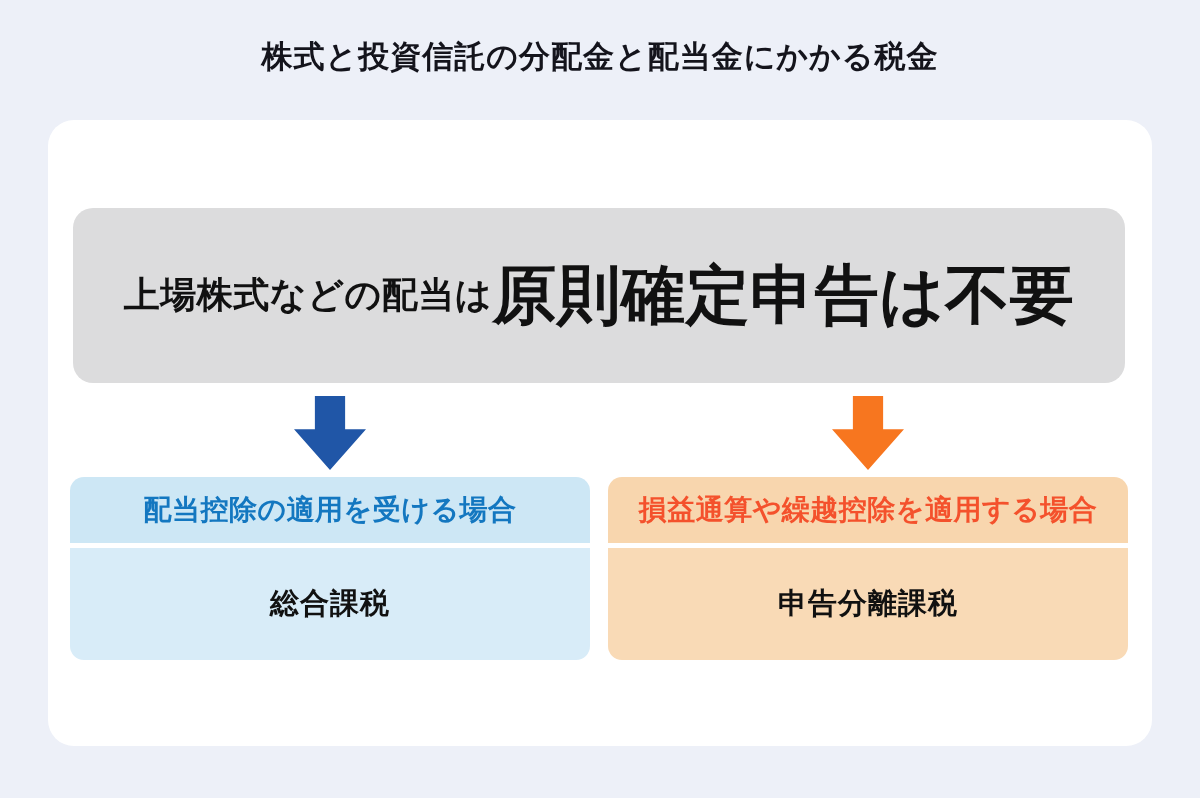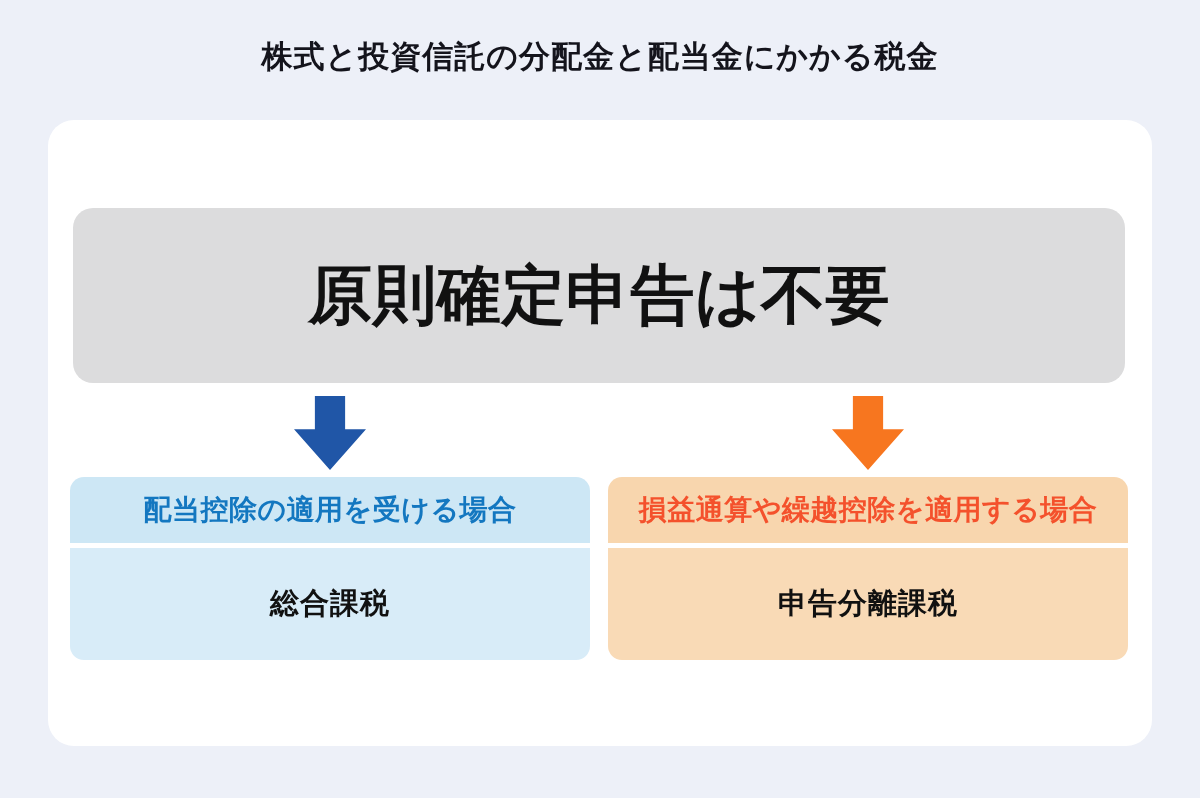--- a/index.html
+++ b/index.html
@@ -92,20 +92,21 @@
 </head>
 <body style="background: rgb(237, 240, 248);">
 
 <div>
 
   <h1 class="page-title">株式と投資信託の分配金と配当金にかかる税金</h1>
 
   <div class="card">
 
     <div class="main-box" style="background-color: rgb(220, 220, 221);">
+      <span class="normal">上場株式などの配当は</span>
         <span class="emphasis">原則確定申告は不要</span>
     </div>
 
     <div class="arrow left-arrow" style="background-color: rgb(32, 86, 167);"></div>
 
     <div class="arrow right-arrow" style="background-color: rgb(247, 118, 31);"></div>
 
     <div class="branch-col left-col">
       <div class="col-header" style="background-color: rgb(205, 231, 245); color: rgb(19, 119, 192);">配当控除の適用を受ける場合</div>
       <div class="col-body" style="background-color: rgb(216, 236, 248);">総合課税</div>

